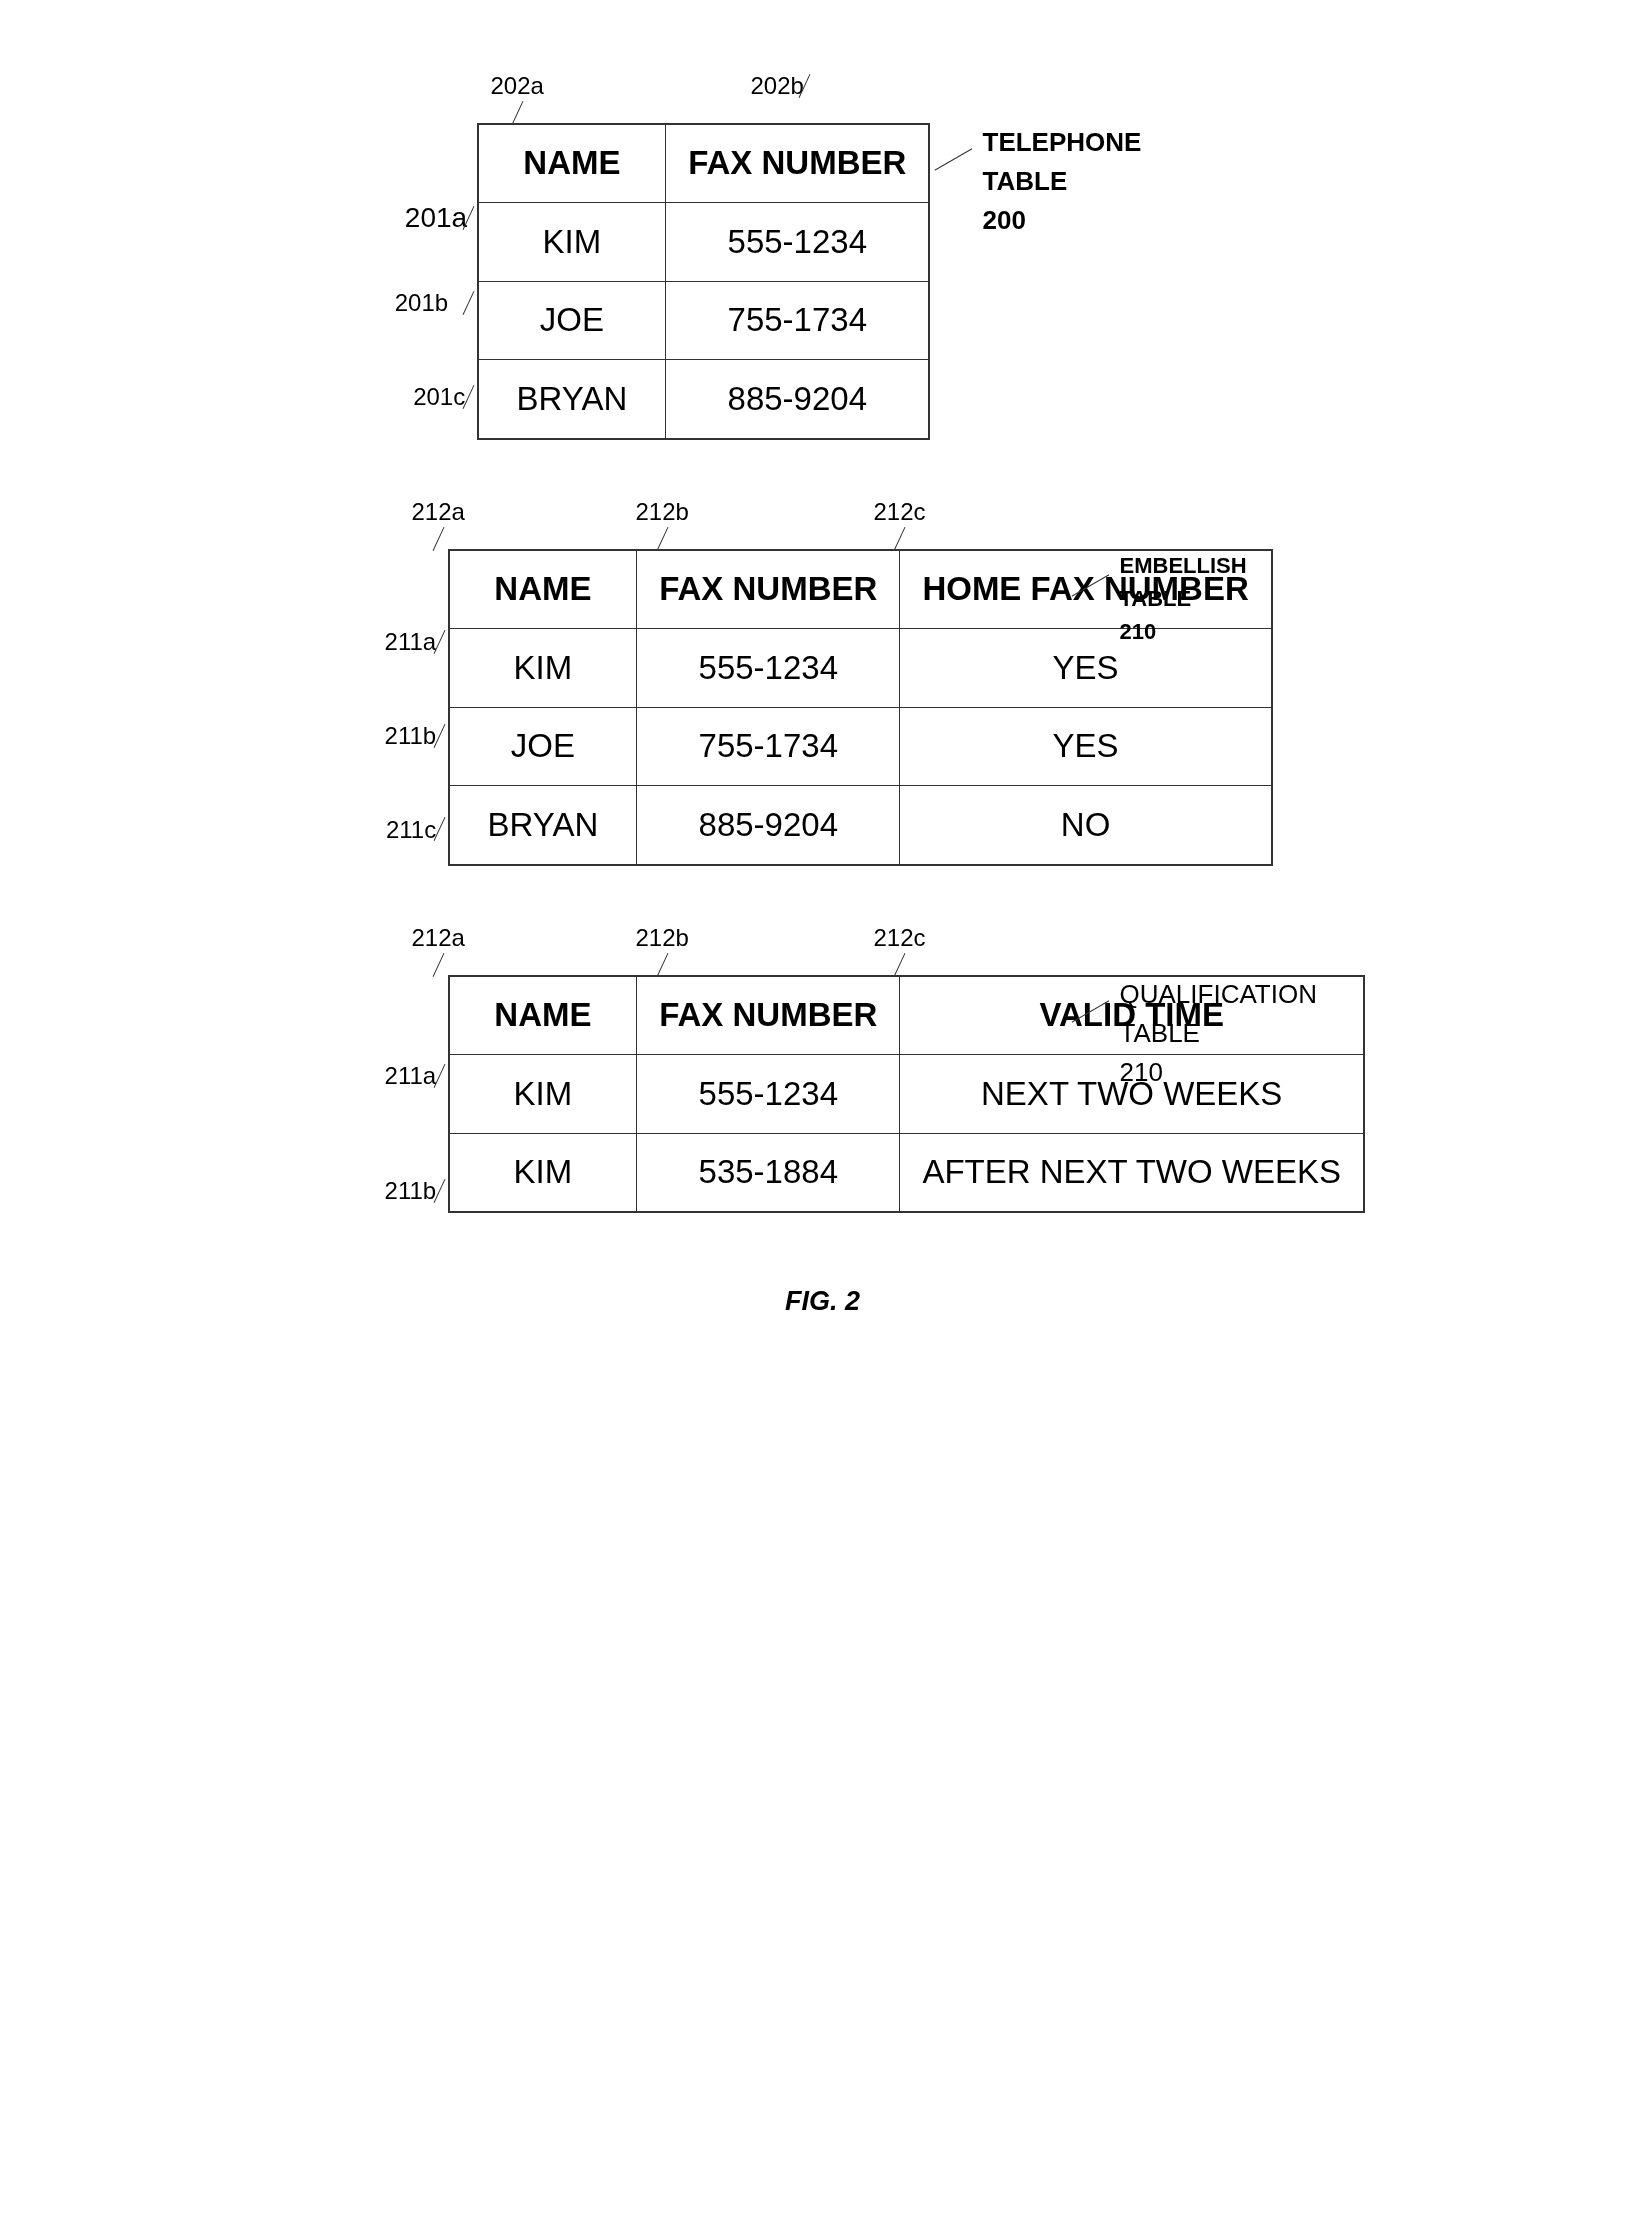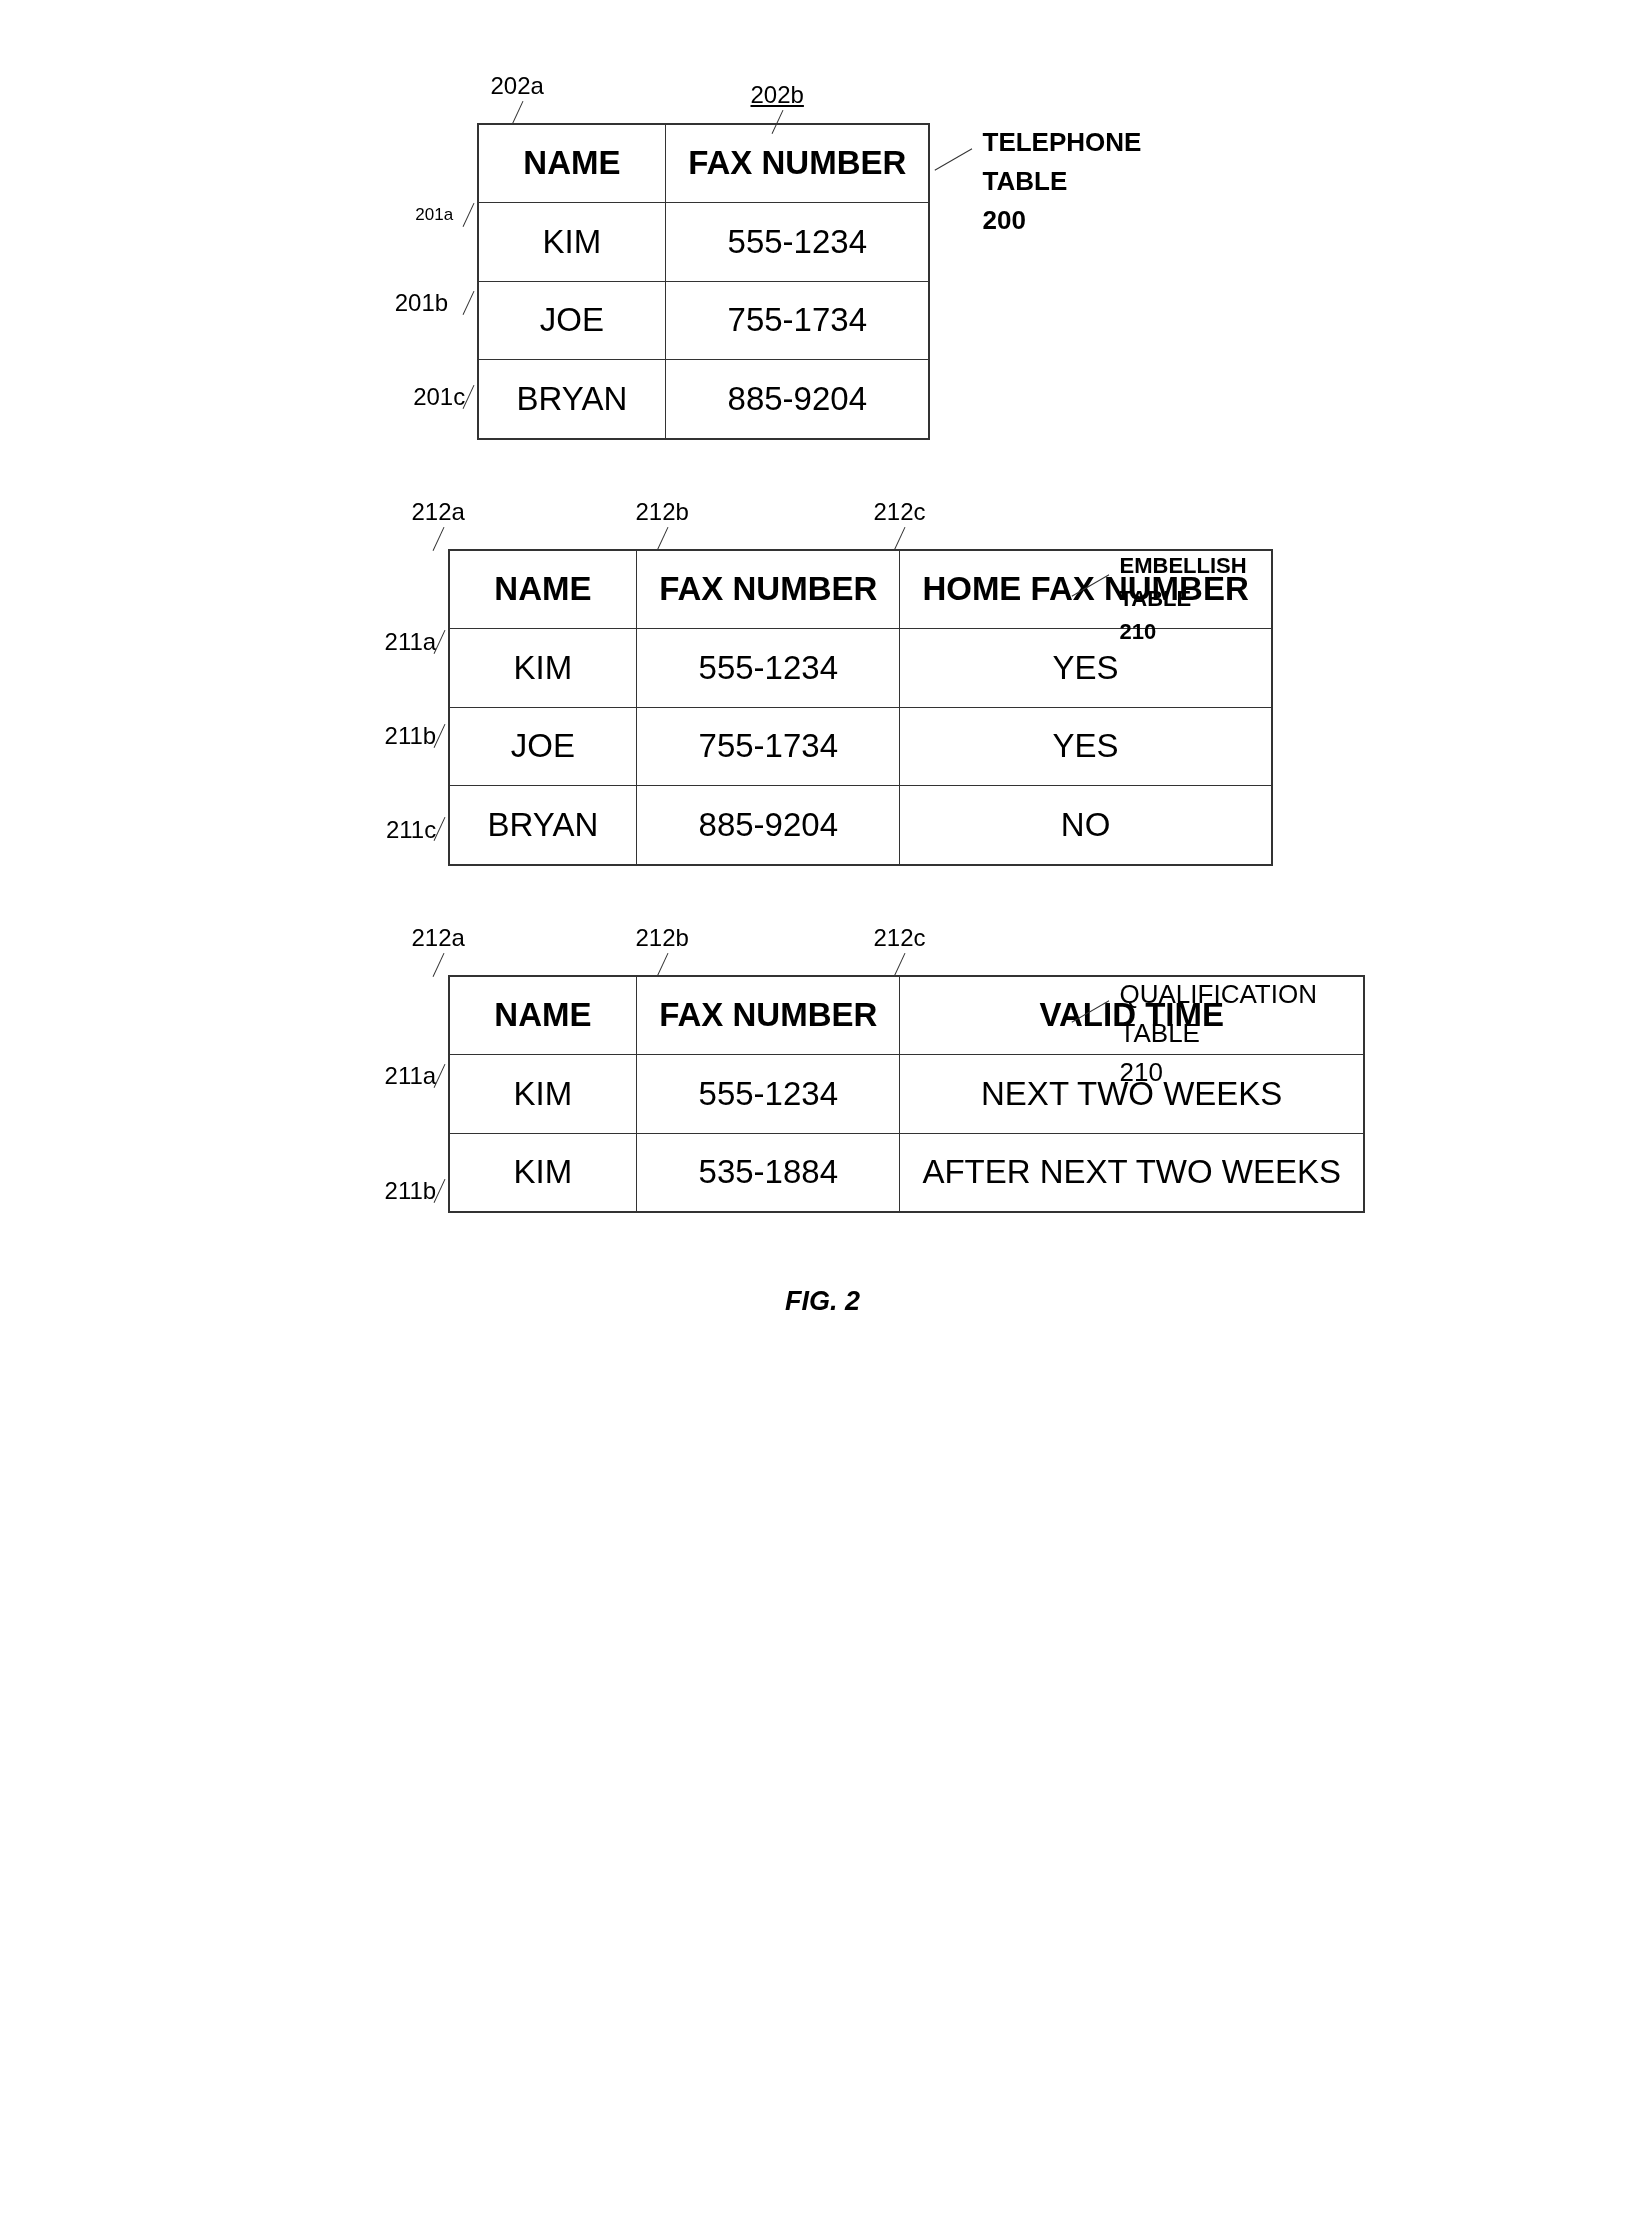--- a/index.html
+++ b/index.html
@@ -76,31 +76,31 @@
 
   <div class="diagram-wrapper" style="position:relative; margin-top:29px;">
 
     <div style="position:relative; height:51px; margin-left:217px;">
 
       <div style="position:absolute; left:65px; top:0; font-size:24px; display:flex; flex-direction:column; align-items:center;">
         <span>202a</span>
         <div class="slash"></div>
       </div>
 
-      <div style="position:absolute; left:325px; top:9px; font-size:24px; display:flex; flex-direction:column; align-items:center;text-decoration:underline;">
+      <div style="position:absolute; left:325px; top:0; font-size:24px; display:flex; flex-direction:row; align-items:center;">
         <span>202b</span>
         <div class="slash"></div>
       </div>
     </div>
 
     <div style="display:flex; align-items:flex-start; margin-left:145px; position:relative;">
 
       <div style="position:relative; width:116px; margin-right:7.2px;">
 
-        <div style="position:absolute; top:79px; right:0; font-size:17px; display:flex; align-items:center; gap:15px;text-align:center;">
+        <div style="position:absolute; top:79px; right:0; font-size:28px; display:flex; align-items:center; gap:1px;text-align:center;">
           <span>201a</span>
           <div style="width:1.4px; height:26px; background:#333; transform:rotate(25deg);"></div>
         </div>
 
         <div style="position:absolute; top:166px; right:0; font-size:24px; display:flex; align-items:center; gap:20px;">
           <span>201b</span>
           <div style="width:1.4px; height:26px; background:#333; transform:rotate(25deg);"></div>
         </div>
 
         <div style="position:absolute; top:260px; right:0; font-size:24px; display:flex; align-items:center; gap:2.9px;">

